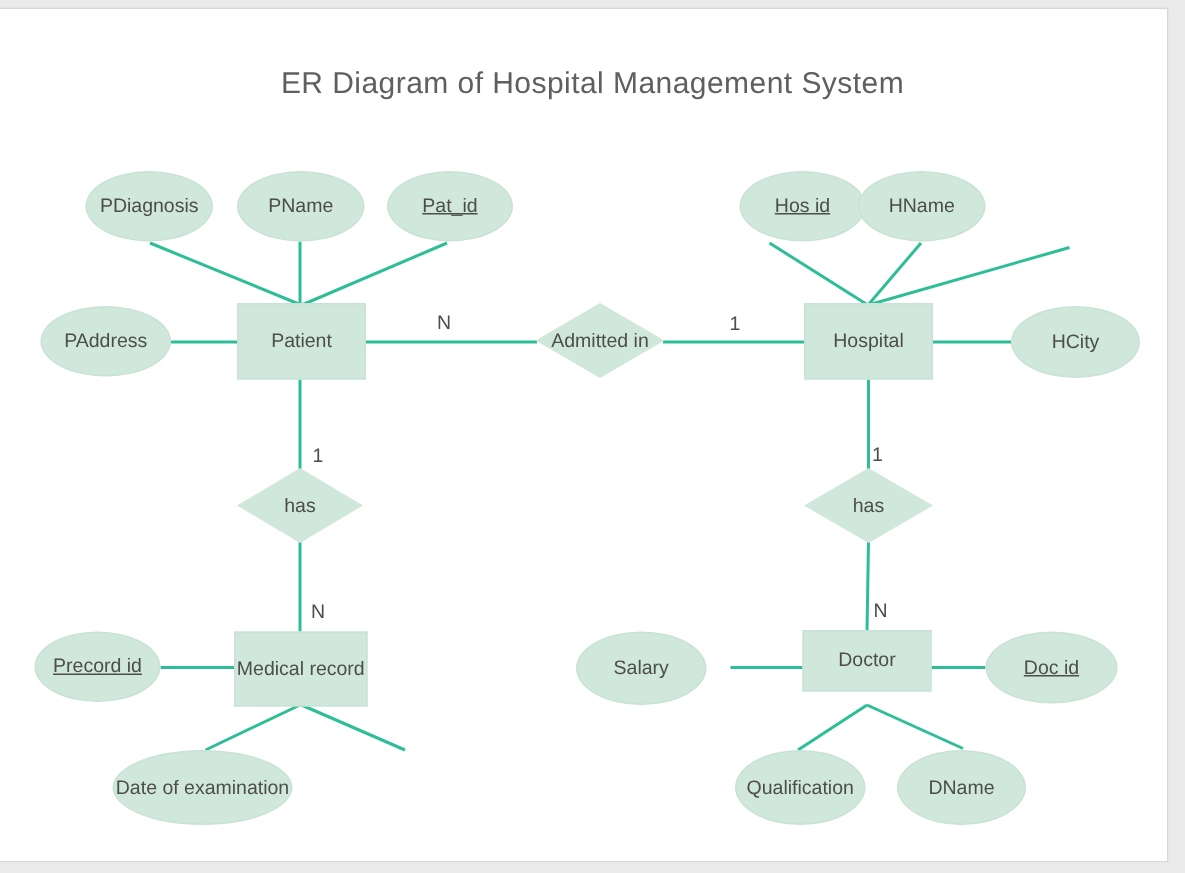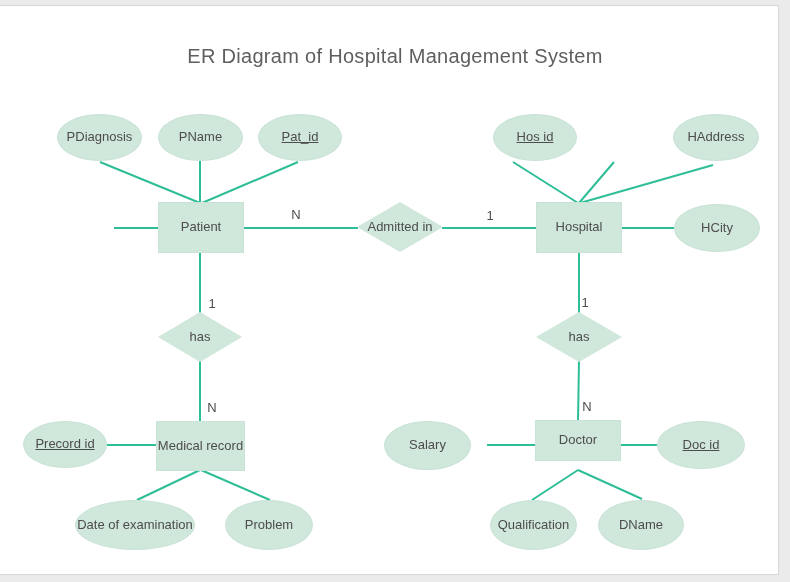--- a/index.html
+++ b/index.html
@@ -66,26 +66,26 @@
     <div class="node ent" style="left:156px;top:421px;width:89px;height:50px">Medical record</div>
     <div class="node ent" style="left:535px;top:420px;width:86px;height:41px">Doctor</div>
 
     <div class="node rel" style="left:357px;top:202px;width:86px;height:50px">Admitted in</div>
     <div class="node rel" style="left:158px;top:312px;width:84px;height:50px">has</div>
     <div class="node rel" style="left:536px;top:312px;width:86px;height:50px">has</div>
 
     <div class="node attr" style="left:57px;top:114px;width:85px;height:47px">PDiagnosis</div>
     <div class="node attr" style="left:158px;top:114px;width:85px;height:47px">PName</div>
     <div class="node attr pk" style="left:258px;top:114px;width:84px;height:47px">Pat_id</div>
+    <div class="node attr" style="left:27px;top:204px;width:87px;height:47px">PAddress</div>
     <div class="node attr pk" style="left:493px;top:114px;width:84px;height:47px">Hos id</div>
-    <div class="node attr" style="left:673px;top:114px;width:86px;height:47px">HAddress</div>
+    <div class="node attr" style="left:572px;top:114px;width:85px;height:47px">HName</div>
     <div class="node attr" style="left:674px;top:204px;width:86px;height:48px">HCity</div>
     <div class="node attr pk" style="left:23px;top:421px;width:84px;height:47px">Precord id</div>
     <div class="node attr" style="left:75px;top:500px;width:120px;height:50px">Date of examination</div>
-    <div class="node attr" style="left:225px;top:500px;width:88px;height:50px">Problem</div>
     <div class="node attr" style="left:384px;top:421px;width:87px;height:49px">Salary</div>
     <div class="node attr pk" style="left:657px;top:421px;width:88px;height:48px">Doc id</div>
     <div class="node attr" style="left:598px;top:500px;width:86px;height:50px">DName</div>
     <div class="node attr" style="left:490px;top:500px;width:87px;height:50px">Qualification</div>
 
     <div class="card" style="left:286px;top:207px">N</div>
     <div class="card" style="left:480px;top:208px">1</div>
     <div class="card" style="left:202px;top:296px">1</div>
     <div class="card" style="left:202px;top:400px">N</div>
     <div class="card" style="left:575px;top:295px">1</div>

